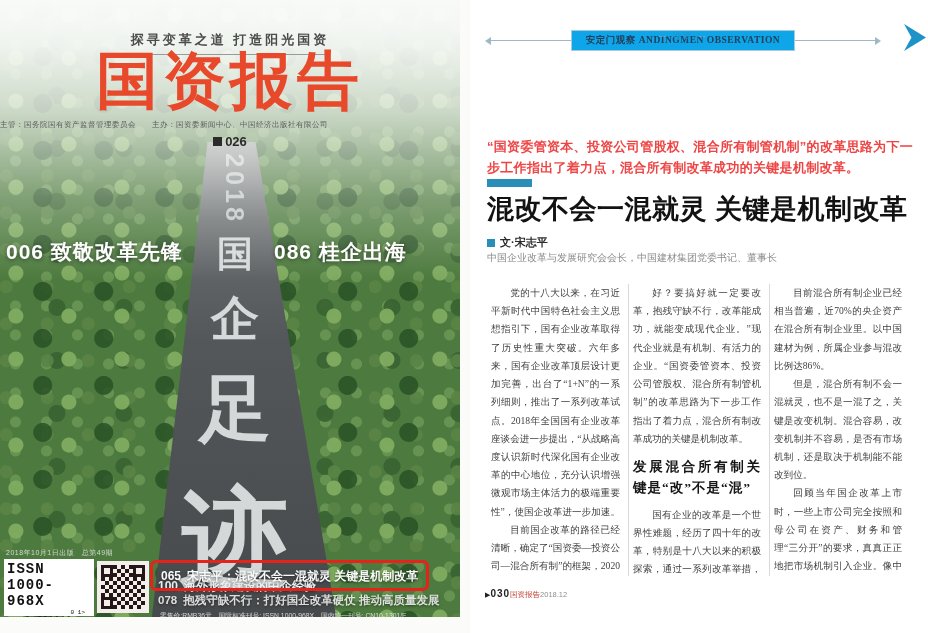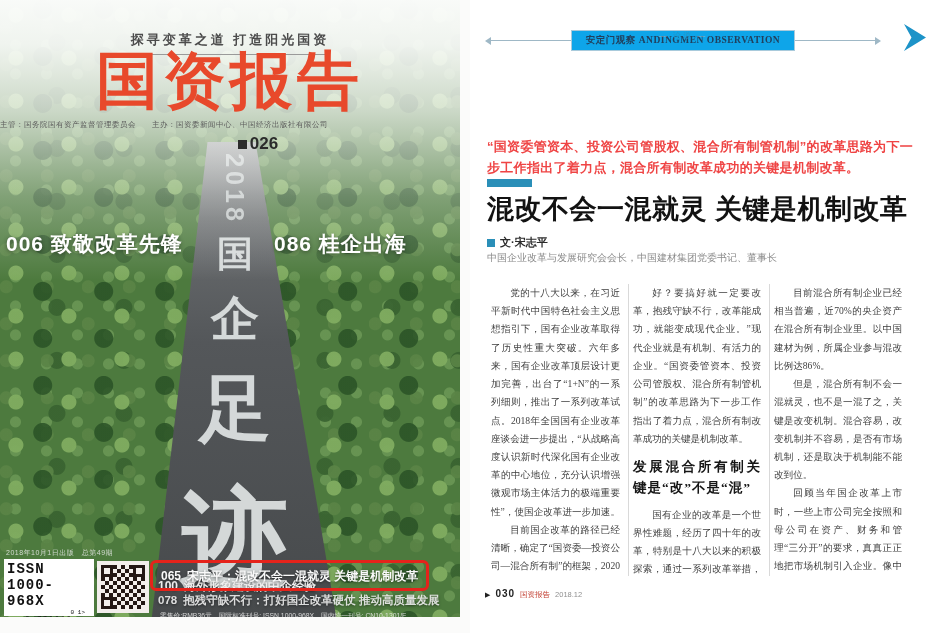--- a/index.html
+++ b/index.html
@@ -33,24 +33,24 @@
     background:linear-gradient(180deg, rgba(252,253,252,.98) 0%, rgba(252,253,252,.93) 16%,
       rgba(251,252,251,.72) 40%, rgba(250,252,250,.3) 70%, rgba(250,252,250,0) 100%); }
   .tagline { left:0; top:30px; width:460px; text-align:center; z-index:5; }
   .tagline span { display:inline-block; font-size:13px; letter-spacing:3px; color:#4c4c4c;
     font-weight:700; border-bottom:1px solid #9a9a9a; padding-bottom:5px; }
   .masthead { left:0; top:48px; width:460px; text-align:center; z-index:5;
     font-size:62px; font-weight:900; color:#e8492b; letter-spacing:5px; line-height:1.05; }
   .publine { left:0; top:120px; width:460px; z-index:5;
     font-size:7.5px; color:#5a5a5a; letter-spacing:.5px; }
   .issue { left:0; top:134px; width:460px; text-align:center; z-index:5;
-    font-size:17px; font-weight:700; color:#2b2b2b;margin-left:28px; }
+    font-size:13px; font-weight:700; color:#2b2b2b; }
   .issue .sq { display:inline-block; width:9px; height:9px; background:#2b2b2b; margin-right:3px; }
   .coverline { z-index:5; color:#fff; font-weight:700; font-size:21px; letter-spacing:1px;
-    text-shadow:0 1px 4px rgba(0,0,0,.45); white-space:nowrap; }
+    text-shadow:0 1px 4px rgba(0,0,0,.45); white-space:nowrap;margin-top:8px; }
   .cl-left { left:6px; top:230px; }
   .cl-right { left:274px; top:230px; }
 
   .pubdate { left:6px; top:548px; z-index:6; font-size:7px; color:rgba(240,240,240,.8);
     letter-spacing:.5px; }
   .barcode { left:4px; top:559px; width:90px; height:57px; background:#fff; z-index:6;
     padding:2px 3px; display:flex; flex-direction:column; }
   .issn { font-size:14px; font-weight:700; color:#111; letter-spacing:1px; 
     font-family:"Liberation Mono", monospace; }
   .barsuffix { font-size:6px; color:#111; text-align:right; padding-right:6px;
@@ -101,21 +101,21 @@
     font-size:11px; font-weight:700; color:#2b2b2b; }
   .byline .sq { width:8px; height:8px; background:#2a8fb8; }
   .bydesc { left:17px; top:251px; font-size:10px; color:#8a8a8a; }
   .cols { left:17px; top:284px; width:424px; height:292px; display:flex; }
   .col { width:141px; padding:0 8px 0 4px; font-family:"Liberation Serif", serif;
     font-size:9.6px; line-height:1.9; color:#3e3e3e; text-align:justify; overflow:hidden; }
   .col + .col { border-left:1px solid #d9d9d9; }
   .col p { text-indent:2em; }
   .subhead { font-family:"Liberation Serif", serif; font-size:13.5px; font-weight:700;
     color:#161616; line-height:1.55; letter-spacing:1px; margin:9px 0 7px; text-indent:0 !important; }
-  .pfooter { left:15px; top:588px; display:flex; align-items:baseline; gap:5px; }
+  .pfooter { left:15px; top:588px; display:flex; align-items:baseline; }
   .pf-tri { font-size:7px; color:#222; }
   .pf-num { font-size:10px; font-weight:700; color:#222; letter-spacing:1px; }
   .pf-journal { font-size:7.5px; color:#c0392b; }
   .pf-issue { font-size:7.5px; color:#8f8f8f; }
 </style>
 </head>
 <body>
 
 <div id="stage">
 

